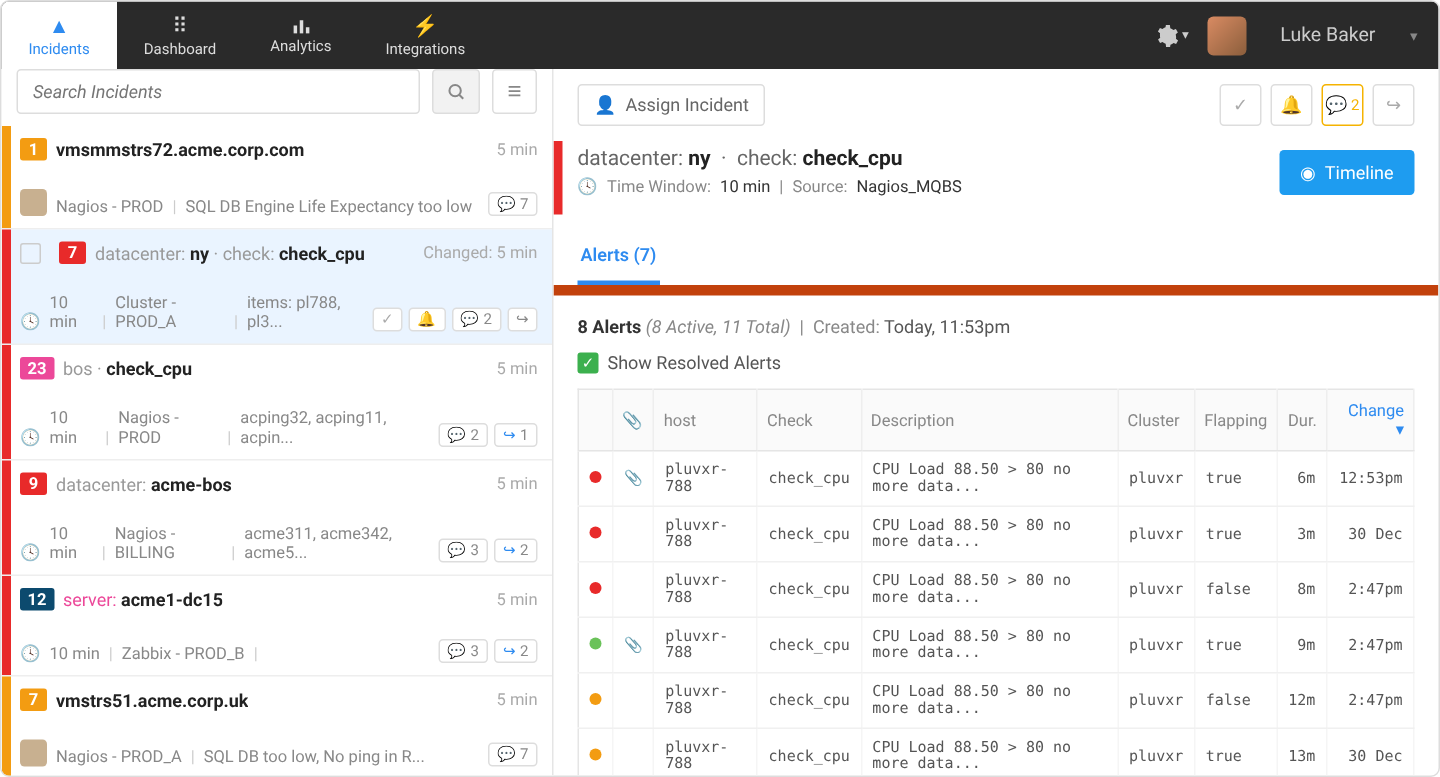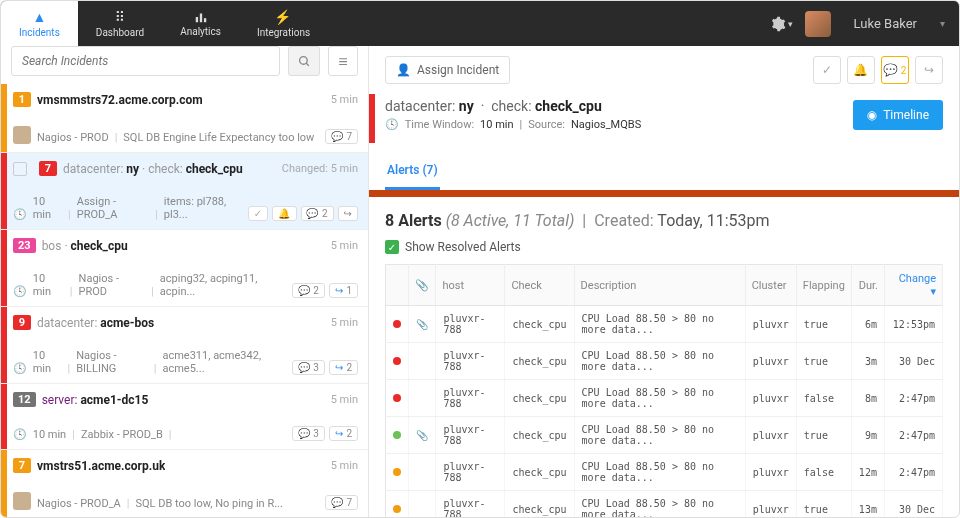--- a/index.html
+++ b/index.html
@@ -48,21 +48,21 @@
 .rbtn.y{border-color:#f5b301}
 .detail{padding:4px 16px 12px;position:relative}
 .detail .stripe{position:absolute;left:0;top:0;bottom:0;width:6px;background:#e82a2a}
 .detail h3{font-size:14px;color:#666;font-weight:400;margin-bottom:4px}
 .detail h3 b{color:#222;font-weight:700}
 .detail .meta{font-size:11px;color:#888;display:flex;align-items:center;gap:6px}
 .tlbtn{background:#1e9cf0;color:#fff;border:none;border-radius:3px;padding:8px 14px;font-size:12px;display:flex;align-items:center;gap:6px;position:absolute;right:16px;top:6px}
 .tabs{display:flex;gap:24px;padding:0 16px;border-bottom:7px solid #c2410c;margin-top:10px}
 .tabs .tb{padding:10px 2px;font-size:12px;color:#888;cursor:pointer}
 .tabs .tb.active{color:#2e8bf0;font-weight:600;border-bottom:3px solid #2e8bf0}
-.alerts-h{padding:14px 16px 10px;font-size:16px;color:#888}
+.alerts-h{padding:14px 16px 10px;font-size:12px;color:#888}
 .alerts-h b{color:#333}
 .alerts-h i{font-style:italic}
 .show-r{padding:0 16px 10px;font-size:12px;color:#555;display:flex;align-items:center;gap:6px}
 .show-r .cb{width:14px;height:14px;background:#3cb04e;border-radius:2px;display:flex;align-items:center;justify-content:center;color:#fff;font-size:10px}
 .tbl{margin:0 16px;border:1px solid #e5e5e5;font-size:11px;width:calc(100% - 32px);border-collapse:collapse}
 .tbl th{background:#fafafa;color:#888;font-weight:400;padding:7px 6px;border-bottom:1px solid #e5e5e5;text-align:left;border-right:1px solid #eee}
 .tbl td{padding:7px;border-bottom:1px solid #f0f0f0;color:#555;font-family:Menlo,Consolas,monospace;font-size:10px;border-right:1px solid #f5f5f5}
 .tbl th.r,.tbl td.r{text-align:right}
 .dot{width:8px;height:8px;border-radius:50%;display:inline-block}
 svg{display:block}
@@ -150,21 +150,21 @@
      <span class="chk"></span>
      <span class="badge" style="background:#e82a2a">7</span>
      <span class="title"><span style="color:#999">datacenter:</span> <b>ny</b><span style="color:#999"> · check:</span> <b>check_cpu</b></span>
      <span class="time">Changed: 5 min</span>
     </div>
     <div class="row2">
 
      <span>🕓</span>
      <span>10 min</span>
               <span class="sep">|</span>
-     <span>Assign - PROD_A</span>
+     <span>Cluster - PROD_A</span>
               <span class="sep">|</span>
               <span>items: pl788, pl3...</span>
      <span class="chips">
                 <span class="chip" style="color:#aaa">✓</span>
                 <span class="chip">🔔</span>
                 <span class="chip"><span class="dot-y">💬</span>2</span>
                 <span class="chip">↪</span>
               </span>
     </div>
    </div>
@@ -215,22 +215,22 @@
                 <span class="chip"><span class="dot-b">↪</span>2</span>
               </span>
     </div>
    </div>
         </div>
         <div class="inc">
           <div class="bar" style="background:#e82a2a"></div>
    <div class="body">
     <div class="row1">
 
-     <span class="badge" style="background:#737373">12</span>
-     <span class="title"><span style="color:#701a75">server: </span> <b>acme1-dc15</b></span>
+     <span class="badge" style="background:#0c4a6e">12</span>
+     <span class="title"><span style="color:#ec4899">server: </span> <b>acme1-dc15</b></span>
      <span class="time">5 min</span>
     </div>
     <div class="row2">
 
      <span>🕓</span>
      <span>10 min</span>
               <span class="sep">|</span>
      <span>Zabbix - PROD_B</span>
               <span class="sep">|</span>
      <span class="chips">

